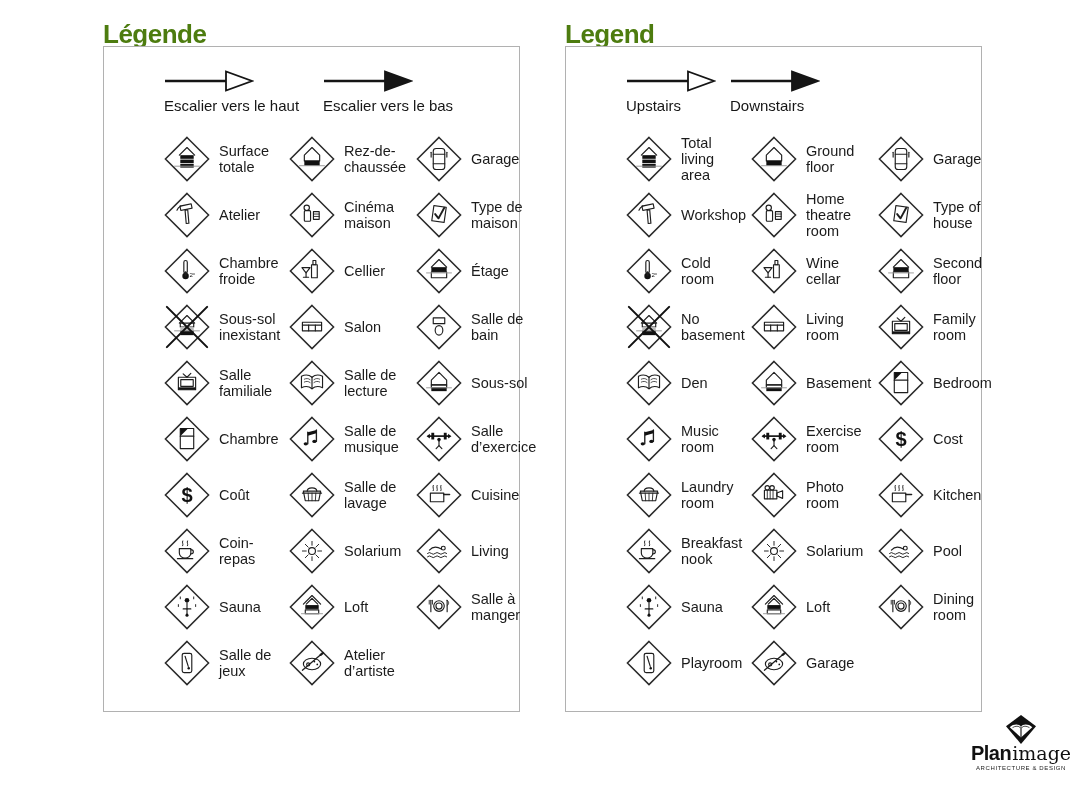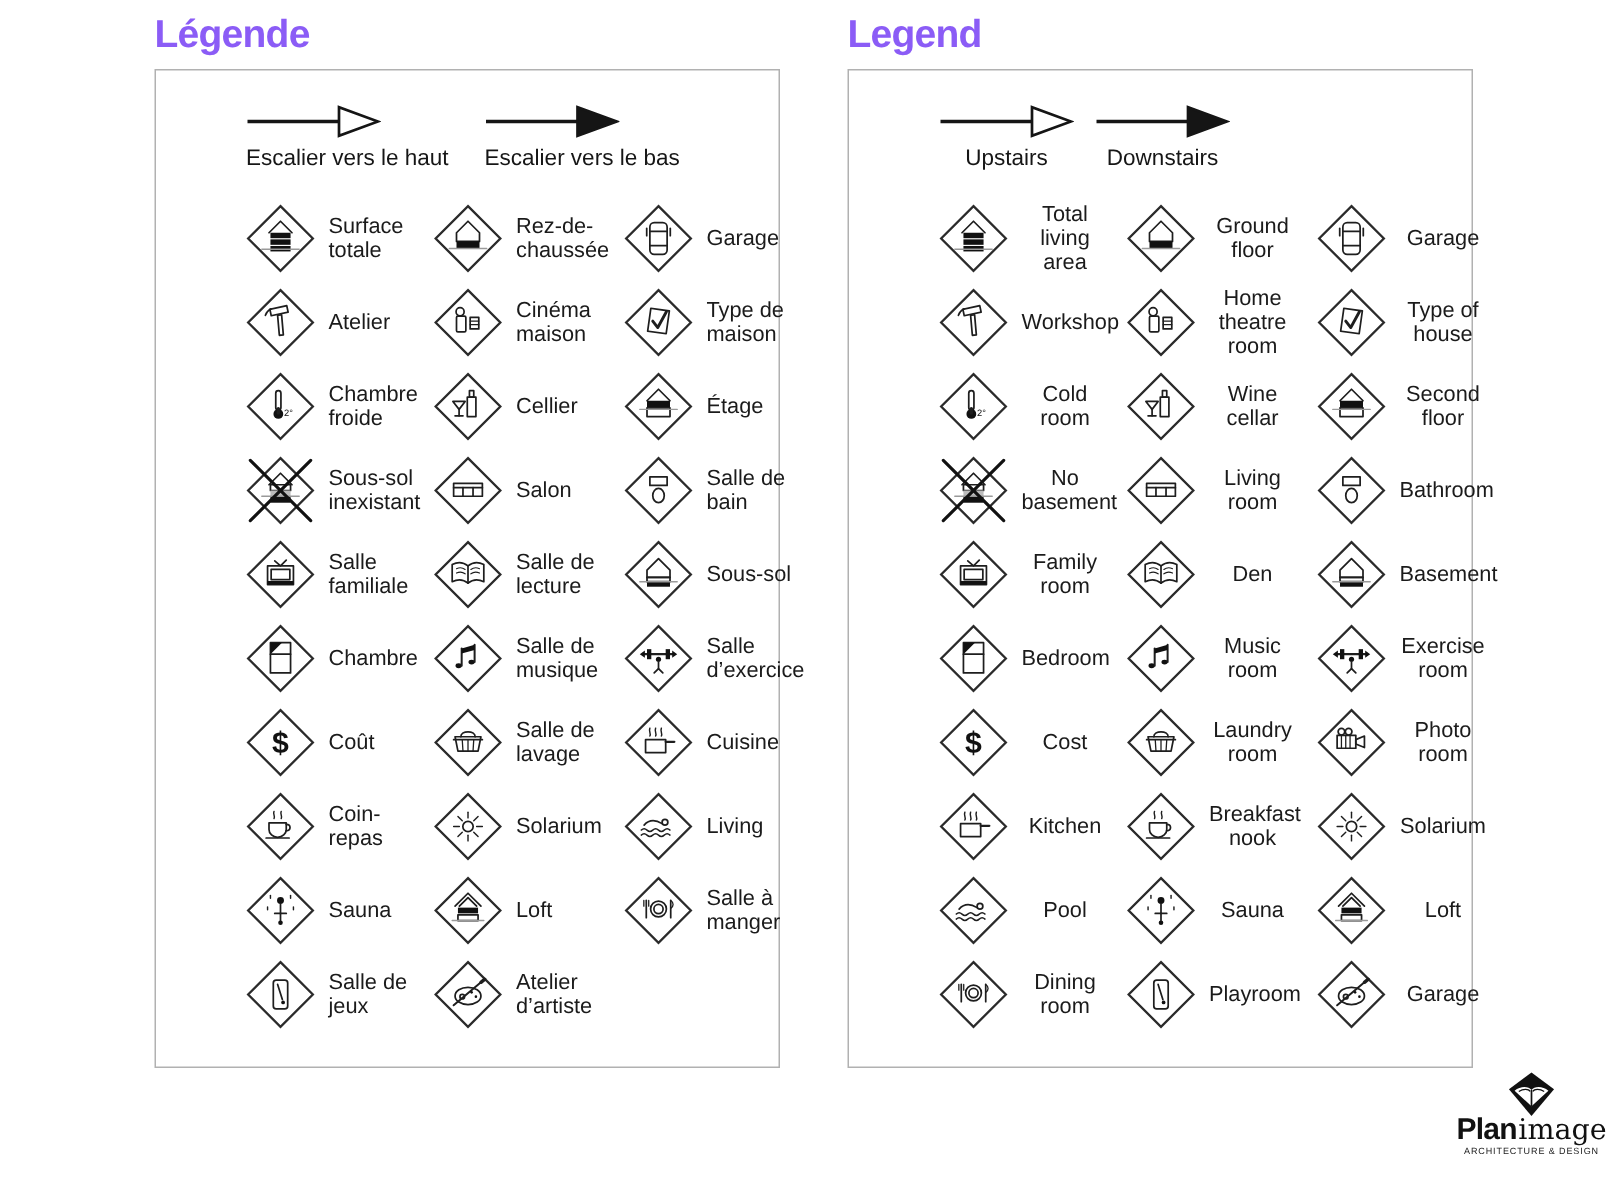--- a/index.html
+++ b/index.html
@@ -1,25 +1,25 @@
 <!DOCTYPE html>
 <html><head>
 <meta charset="utf-8">
 <style>
   html,body{margin:0;padding:0;background:#fff;}
   .stage{position:relative;width:1080px;height:785px;background:#fff;overflow:hidden;
          font-family:"Liberation Sans",sans-serif;color:#1a1a1a;}
-  .panel-title{position:absolute;top:7px;margin:0;font-size:26px;font-weight:700;
-               letter-spacing:-0.5px;color:#8b5cf6;}
+  .panel-title{position:absolute;top:19px;margin:0;font-size:26px;font-weight:700;
+               letter-spacing:-0.5px;color:#4d7c0f;}
   #title-0{left:103px;}
   #title-1{left:565px;}
   .panel-box{position:absolute;top:46px;width:417px;height:666px;border:1px solid #b1b1b1;
              background:#fff;box-sizing:border-box;padding-left:32px;}
   #panel-0{left:103px;}
-  #panel-1{left:565px;text-align:center;}
+  #panel-1{left:565px;}
   .arrows{display:flex;padding:22px 0 0 28px;height:84px;box-sizing:border-box;}
   .arrows.wide-gap{gap:24px;}
   .arrows.narrow-gap{gap:14px;}
   .arrow-item{display:flex;flex-direction:column;gap:4px;}
   .arrow-item svg{display:block;}
   .arrow-label{font-size:15px;color:#161616;white-space:nowrap;}
   .grid{display:grid;grid-template-columns:125px 127px 150px;grid-auto-rows:56px;
         padding-left:28px;align-items:center;}
   .cell{display:flex;align-items:center;gap:9px;}
   .dia{width:46px;height:46px;flex:0 0 auto;display:block;}
@@ -580,30 +580,20 @@
               <line x1="20.5" y1="22" x2="20.5" y2="28"></line>
               <line x1="27.5" y1="22" x2="27.5" y2="28"></line>
             </g>
           </svg>
           <span class="cell-label">Living room</span>
         </div>
         <div class="cell">
           <svg class="dia" viewBox="0 0 48 48">
             <polygon class="dshape" points="24,1.5 46.5,24 24,46.5 1.5,24"></polygon>
             <g class="pict">
-              <rect x="18" y="14.5" width="12" height="6"></rect>
-              <ellipse cx="24" cy="27.5" rx="4" ry="5"></ellipse>
-            </g>
-          </svg>
-          <span class="cell-label">Bathroom</span>
-        </div>
-        <div class="cell">
-          <svg class="dia" viewBox="0 0 48 48">
-            <polygon class="dshape" points="24,1.5 46.5,24 24,46.5 1.5,24"></polygon>
-            <g class="pict">
               <path d="M20,14.5 L24,18 L28,14"></path>
               <rect x="15" y="18" width="18" height="13"></rect>
               <rect x="17.5" y="20.5" width="13" height="7"></rect>
               <rect x="15" y="28.5" width="18" height="2.5" fill="#111" stroke="none"></rect>
             </g>
           </svg>
           <span class="cell-label">Family room</span>
         </div>
         <div class="cell">
           <svg class="dia" viewBox="0 0 48 48">

